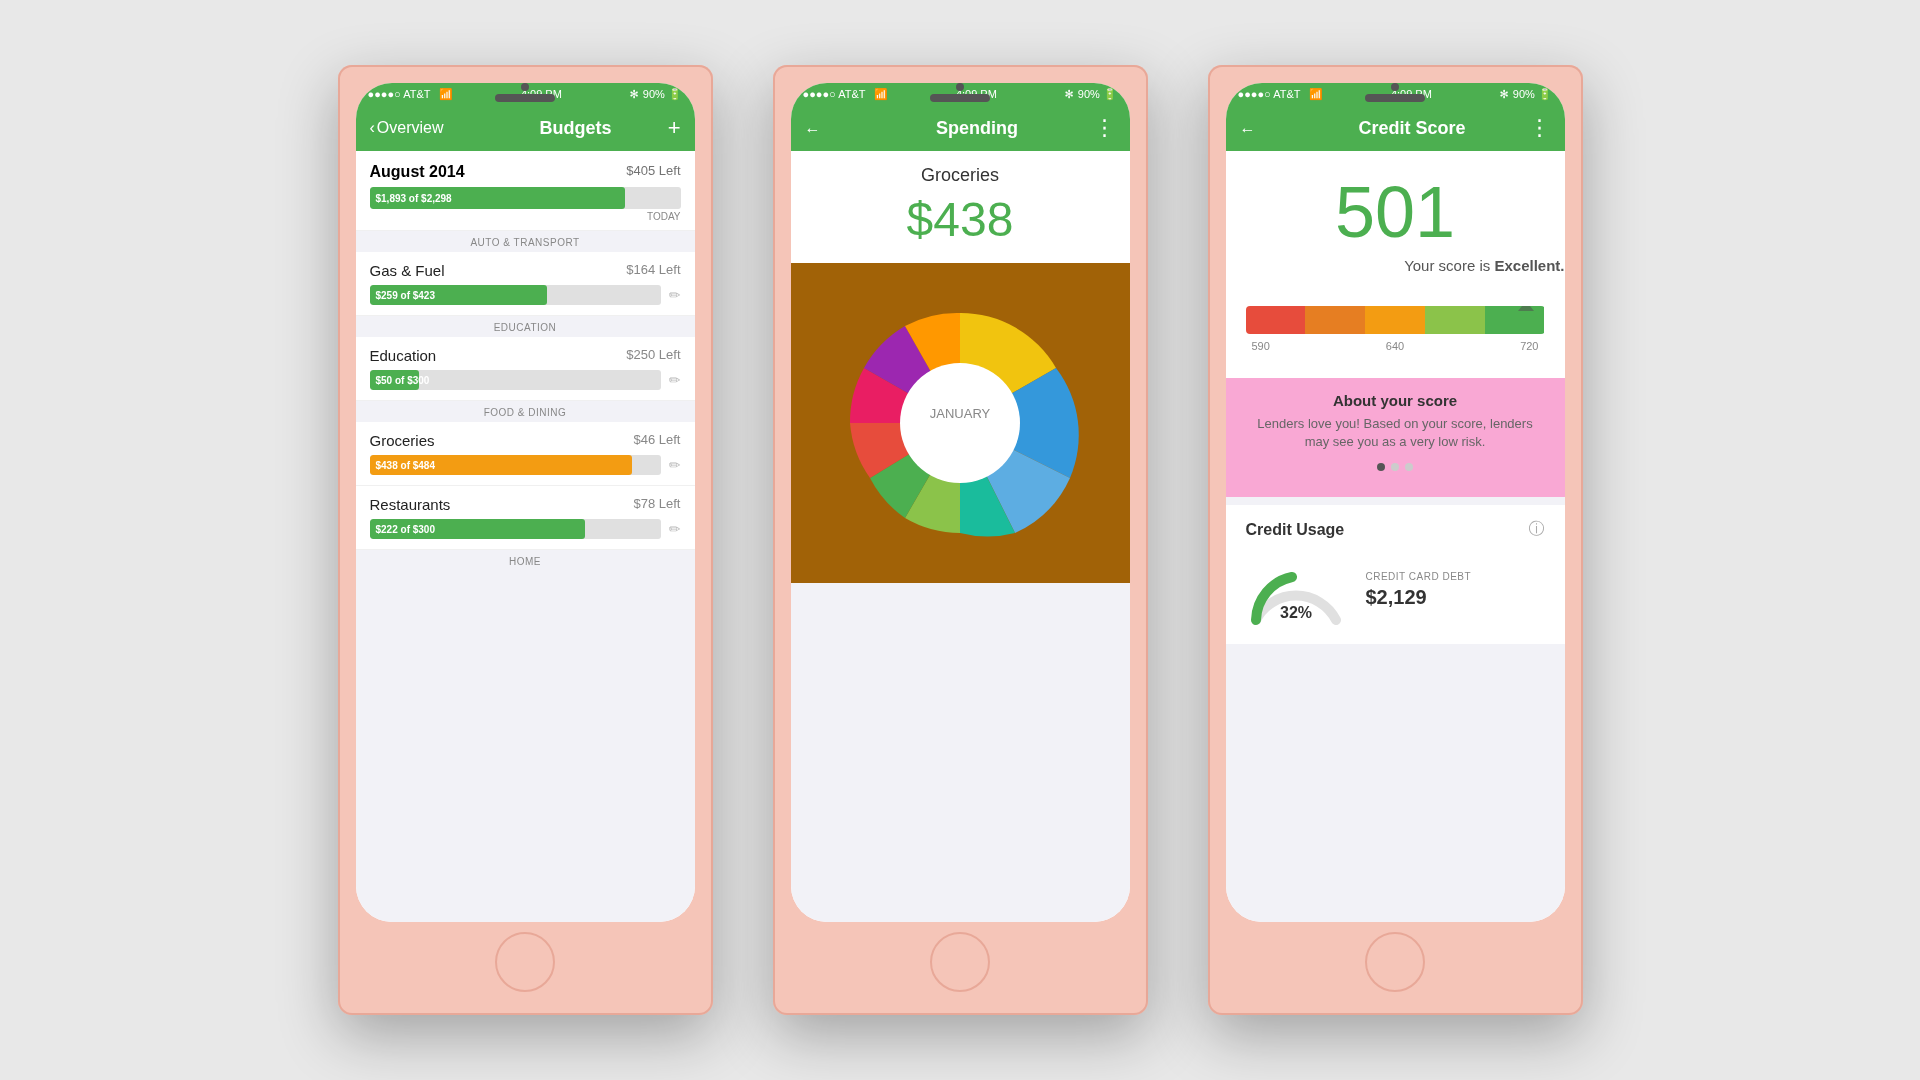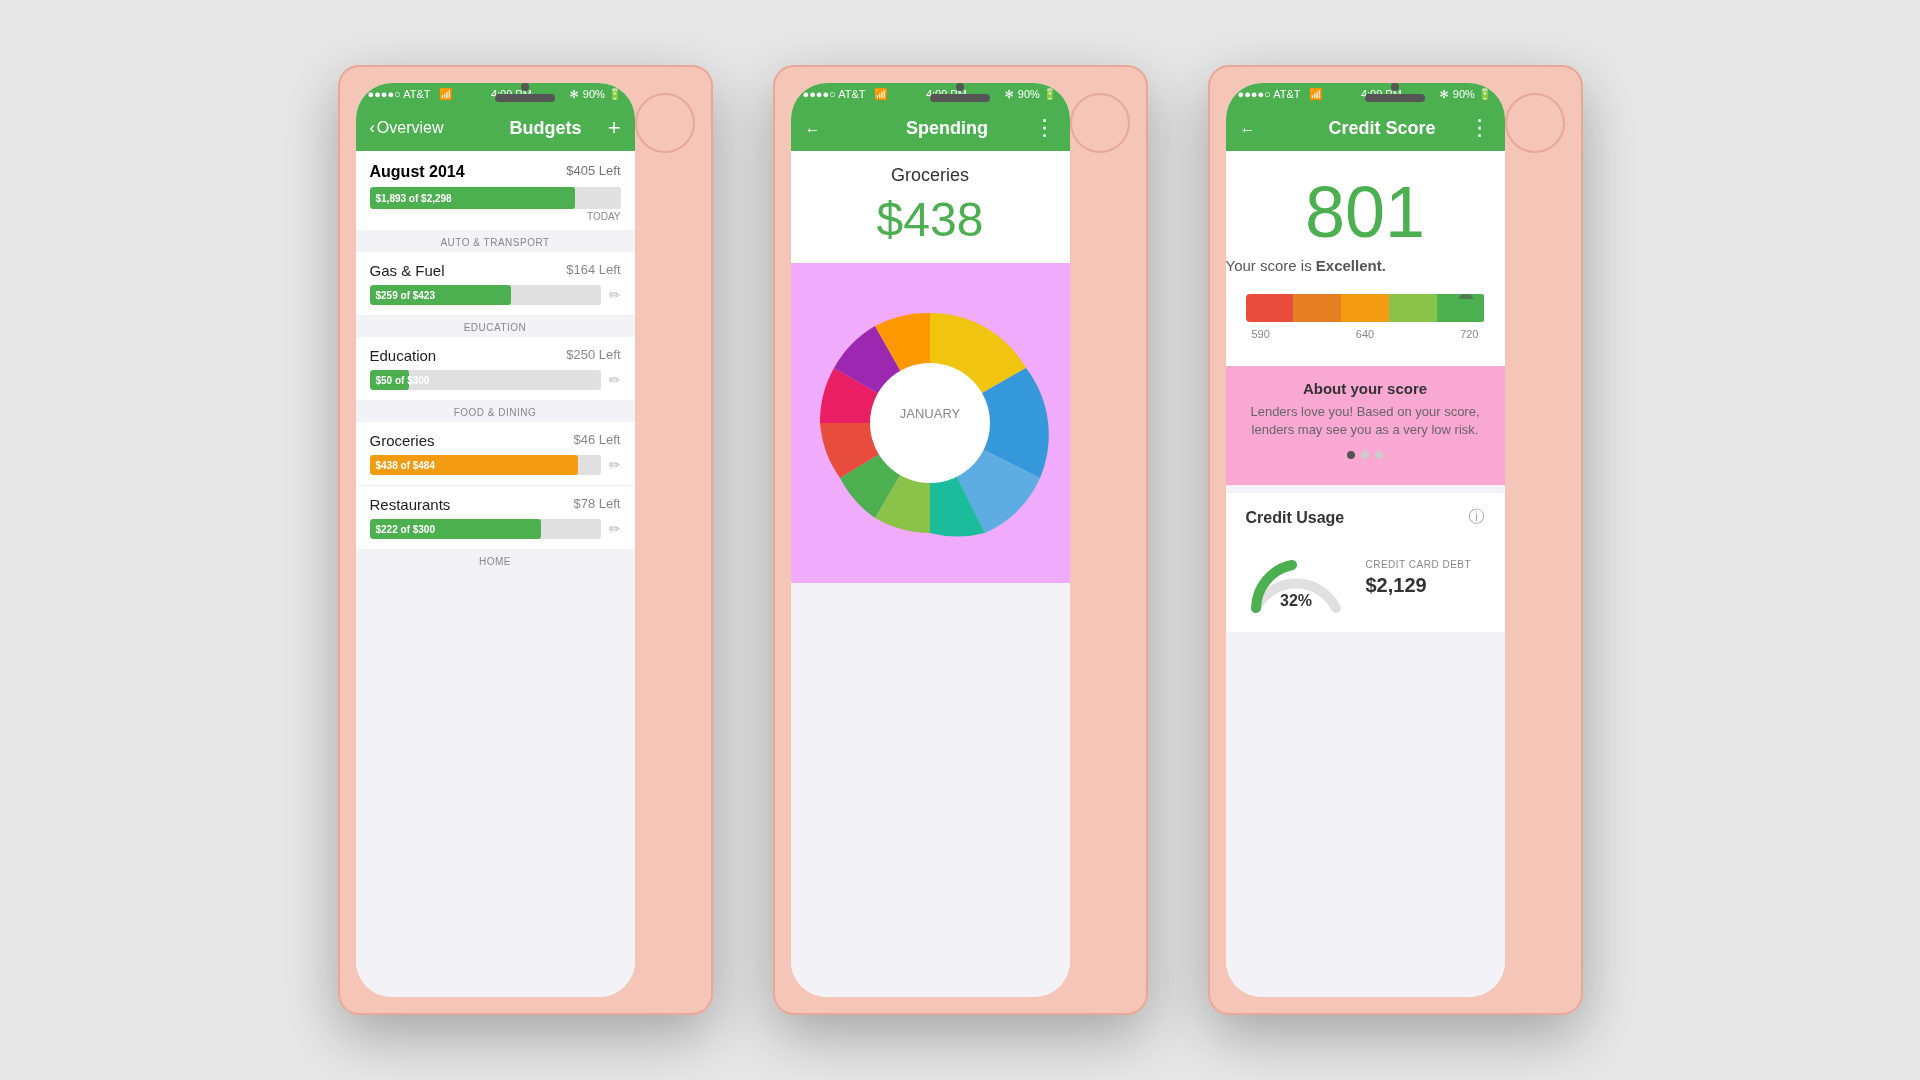--- a/index.html
+++ b/index.html
@@ -16,26 +16,26 @@
     .phones-container {
       display: flex;
       gap: 60px;
       align-items: center;
     }
     
     .phone {
       width: 375px;
       height: 950px;
       background: #f5c5b8;
-      border-radius: 21px;
+      border-radius: 14px;
       padding: 18px;
       box-shadow: 0 20px 60px rgba(0,0,0,0.3), inset 0 0 0 2px #e8a898;
       position: relative;
       display: flex;
-      flex-direction: row;
+      flex-direction: column;
     }
     .phone-inner {
       flex: 1;
       background: #fff;
       border-radius: 36px;
       overflow: hidden;
       display: flex;
       flex-direction: column;
       position: relative;
     }
@@ -206,36 +206,36 @@
       font-weight: 300;
       color: #4CAF50;
       padding: 6px 0 16px;
       background: white;
     }
     .pie-container {
       display: flex;
       justify-content: center;
       align-items: flex-start;
       padding: 30px 0;
-      background: #f0abfc;
+      background: #a16207;
     }
 
     
     .credit-score-number {
       text-align: center;
       font-size: 72px;
       font-weight: 300;
       color: #4CAF50;
       padding: 20px 0 4px;
     }
     .credit-score-subtitle {
-      text-align: left;
+      text-align: right;
       font-size: 15px;
       color: #555;
-      padding-bottom: 20px;
+      padding-bottom: 32px;
     }
     .credit-score-subtitle strong { font-weight: 700; }
     .score-bar-wrap {
       margin: 0 20px 6px;
       height: 28px;
       border-radius: 4px;
       overflow: hidden;
       display: flex;
     }
     .score-bar-seg {
@@ -532,21 +532,21 @@
       </div>
 
       <div class="nav-bar">
         <span class="nav-back">←</span>
         <span class="nav-title">Credit Score</span>
         <span class="nav-actions">⋮</span>
       </div>
 
       <div class="content">
         <div style="background:white; padding-bottom:10px;">
-          <div class="credit-score-number">801</div>
+          <div class="credit-score-number">501</div>
           <div class="credit-score-subtitle">
             <span>Your score is </span><strong>Excellent.</strong>
           </div>
 
           <div class="score-bar-wrap">
             <div class="score-bar-seg" style="flex:1;background:#e74c3c;"></div>
             <div class="score-bar-seg" style="flex:1;background:#e67e22;"></div>
             <div class="score-bar-seg" style="flex:1;background:#f39c12;"></div>
             <div class="score-bar-seg" style="flex:1;background:#8bc34a;"></div>
             <div class="score-bar-seg" style="flex:1;background:#4CAF50;position:relative;">

